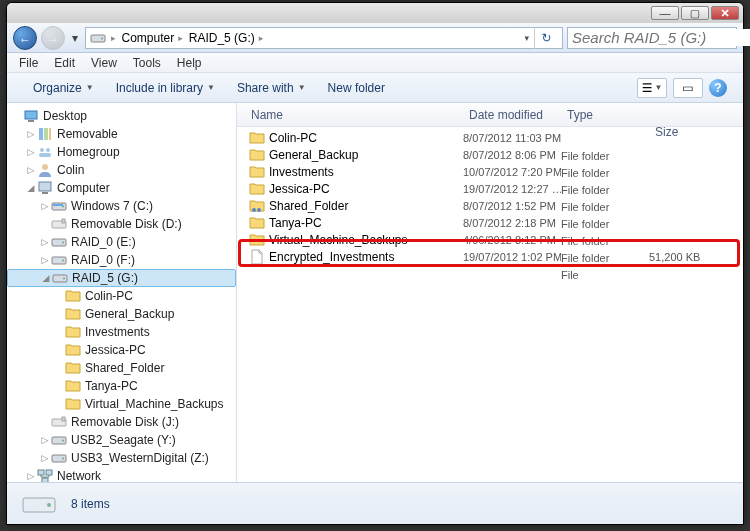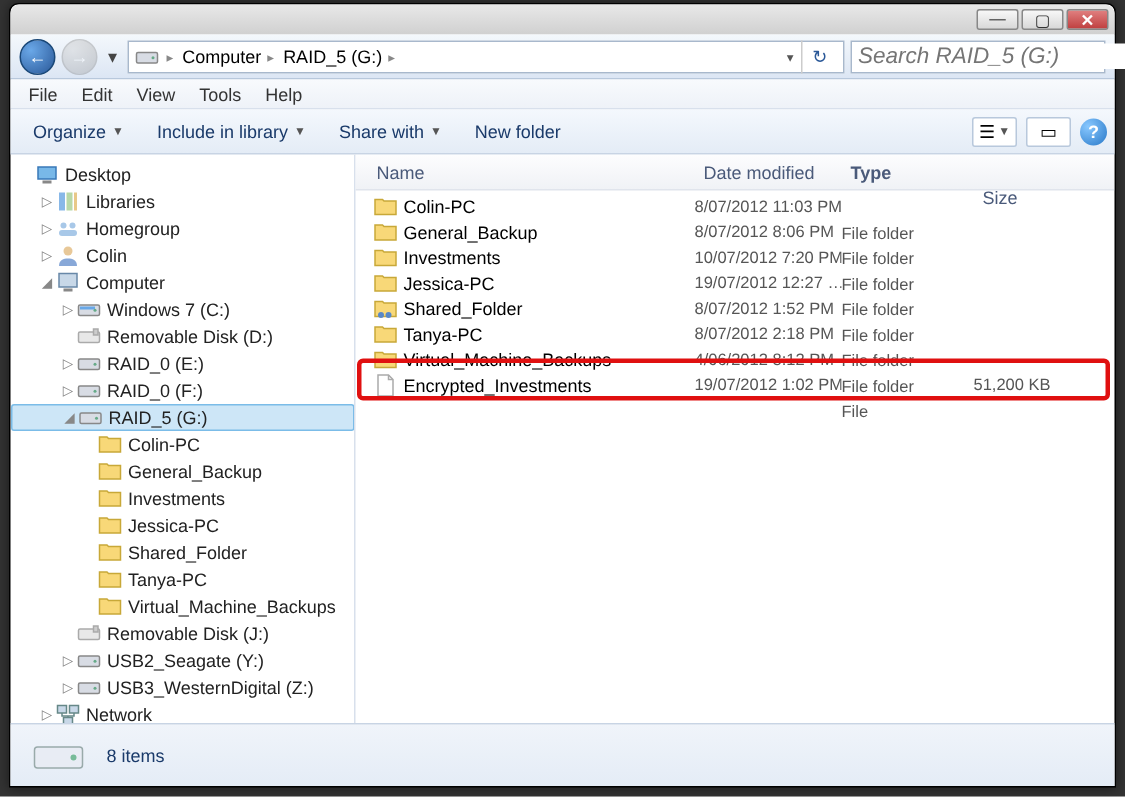--- a/index.html
+++ b/index.html
@@ -19,41 +19,41 @@
 .crumb { display: flex; align-items: center; gap: 4px; padding: 0 3px; cursor: pointer; height: 100%; }
 .crumb .sep { color: #888; font-size: 9px; }
 .addr-icon { width: 16px; height: 16px; }
 .addr-ref { width: 24px; height: 22px; border-left: 1px solid #ccc; display: flex; align-items: center; justify-content: center; cursor: pointer; }
 .searchbox { width: 170px; height: 22px; background: #fff; border: 1px solid #a8b8cc; display: flex; align-items: center; padding: 0 4px; }
 .searchbox input { flex: 1; border: none; outline: none; color: #888; font-style: italic; font-size: 15px; }
 
 .menubar { height: 20px; background: linear-gradient(to bottom, #f8fafd, #eef2f8); border-bottom: 1px solid #d8e0ec; display: flex; align-items: center; padding: 0 4px; }
 .menuitem { padding: 2px 8px; cursor: pointer; color: #333; }
 
-.toolbar { height: 30px; background: linear-gradient(to bottom, #f4f8fd, #e4ecf6); border-bottom: 1px solid #c8d4e4; display: flex; align-items: center; padding: 0 5px; gap: 2px; }
+.toolbar { height: 30px; background: linear-gradient(to bottom, #f4f8fd, #e4ecf6); border-bottom: 1px solid #c8d4e4; display: flex; align-items: center; padding: 0 16px; gap: 2px; }
 .toolbtn { padding: 4px 10px; cursor: pointer; color: #1a3a6a; display: flex; align-items: center; gap: 4px; border-radius: 2px; }
 .tooldrop { font-size: 8px; color: #555; }
 .toolbar-right { margin-left: auto; display: flex; align-items: center; gap: 6px; }
 .view-icon { width: 30px; height: 20px; border: 1px solid #b8c8dc; background: #fff; border-radius: 2px; display: flex; align-items: center; justify-content: center; cursor: pointer; }
 .help-icon { width: 18px; height: 18px; border-radius: 50%; background: radial-gradient(circle at 30% 30%, #88c8ff, #2878c8); color: #fff; font-weight: bold; display: flex; align-items: center; justify-content: center; cursor: pointer; font-size: 11px; }
 
 .body { flex: 1; display: flex; overflow: hidden; }
 .tree { width: 230px; border-right: 1px solid #d8e0ec; overflow-y: auto; padding: 4px 0; background: #fff; }
 .tree-item { display: flex; align-items: center; height: 18px; padding-left: 4px; cursor: pointer; white-space: nowrap; }
 .tree-item.selected { background: #cde6f7; border: 1px solid #7bbce8; border-radius: 2px; }
 .twist { width: 12px; text-align: center; color: #888; font-size: 9px; }
 .tree-icon { width: 16px; height: 16px; margin-right: 4px; flex-shrink: 0; }
 .tree-label { color: #222; }
 
 .filelist { flex: 1; display: flex; flex-direction: column; overflow: hidden; }
 .columns { height: 24px; background: linear-gradient(to bottom, #fdfdfe, #f0f2f6); border-bottom: 1px solid #e0e4ec; display: flex; align-items: center; color: #4a5a7a; }
 .col { padding: 0 6px; border-right: 1px solid transparent; cursor: pointer; }
 .col-name { flex: 0 0 226px; padding-left: 14px; }
 .col-date { flex: 0 0 98px; }
-.col-type { flex: 0 0 88px; font-weight: bold; }
+.col-type { flex: 0 0 88px; }
 .col-size { flex: 1; margin-top: 34px; }
 
 .rows { flex: 1; overflow-y: auto; position: relative; padding-top: 2px; }
 .row { display: flex; align-items: center; height: 17px; cursor: pointer; }
 .cell-name { flex: 0 0 226px; display: flex; align-items: center; padding-left: 12px; gap: 4px; }
 .cell-date { flex: 0 0 98px; color: #555; font-size: 11px; white-space: nowrap; overflow: hidden; }
 .cell-type { flex: 0 0 88px; color: #555; font-size: 11px; margin-top: 36px; }
 .cell-size { flex: 1; color: #555; font-size: 11px; text-align: left; padding-right: 16px; }
 .row-icon { width: 16px; height: 16px; flex-shrink: 0; }
 
@@ -167,21 +167,21 @@
   </div>
         <div class="tree-item" style="padding-left:18px">
     <span class="twist">▷</span>
     <span class="tree-icon">
             <svg viewBox="0 0 16 16">
               <rect x="2" y="2" width="4" height="12" fill="#88b8e8"></rect>
               <rect x="7" y="2" width="4" height="12" fill="#b8d8a8"></rect>
               <rect x="12" y="2" width="2" height="12" fill="#e8c888"></rect>
             </svg>
           </span>
-    <span class="tree-label">Libraries</span>
+    <span class="tree-label">Removable</span>
   </div>
         <div class="tree-item" style="padding-left:18px">
     <span class="twist">▷</span>
     <span class="tree-icon">
             <svg viewBox="0 0 16 16">
               <circle cx="5" cy="6" r="2" fill="#a8c8e8"></circle>
               <circle cx="11" cy="6" r="2" fill="#a8c8e8"></circle>
               <rect x="2" y="9" width="12" height="4" rx="2" fill="#a8c8e8"></rect>
             </svg>
           </span>

